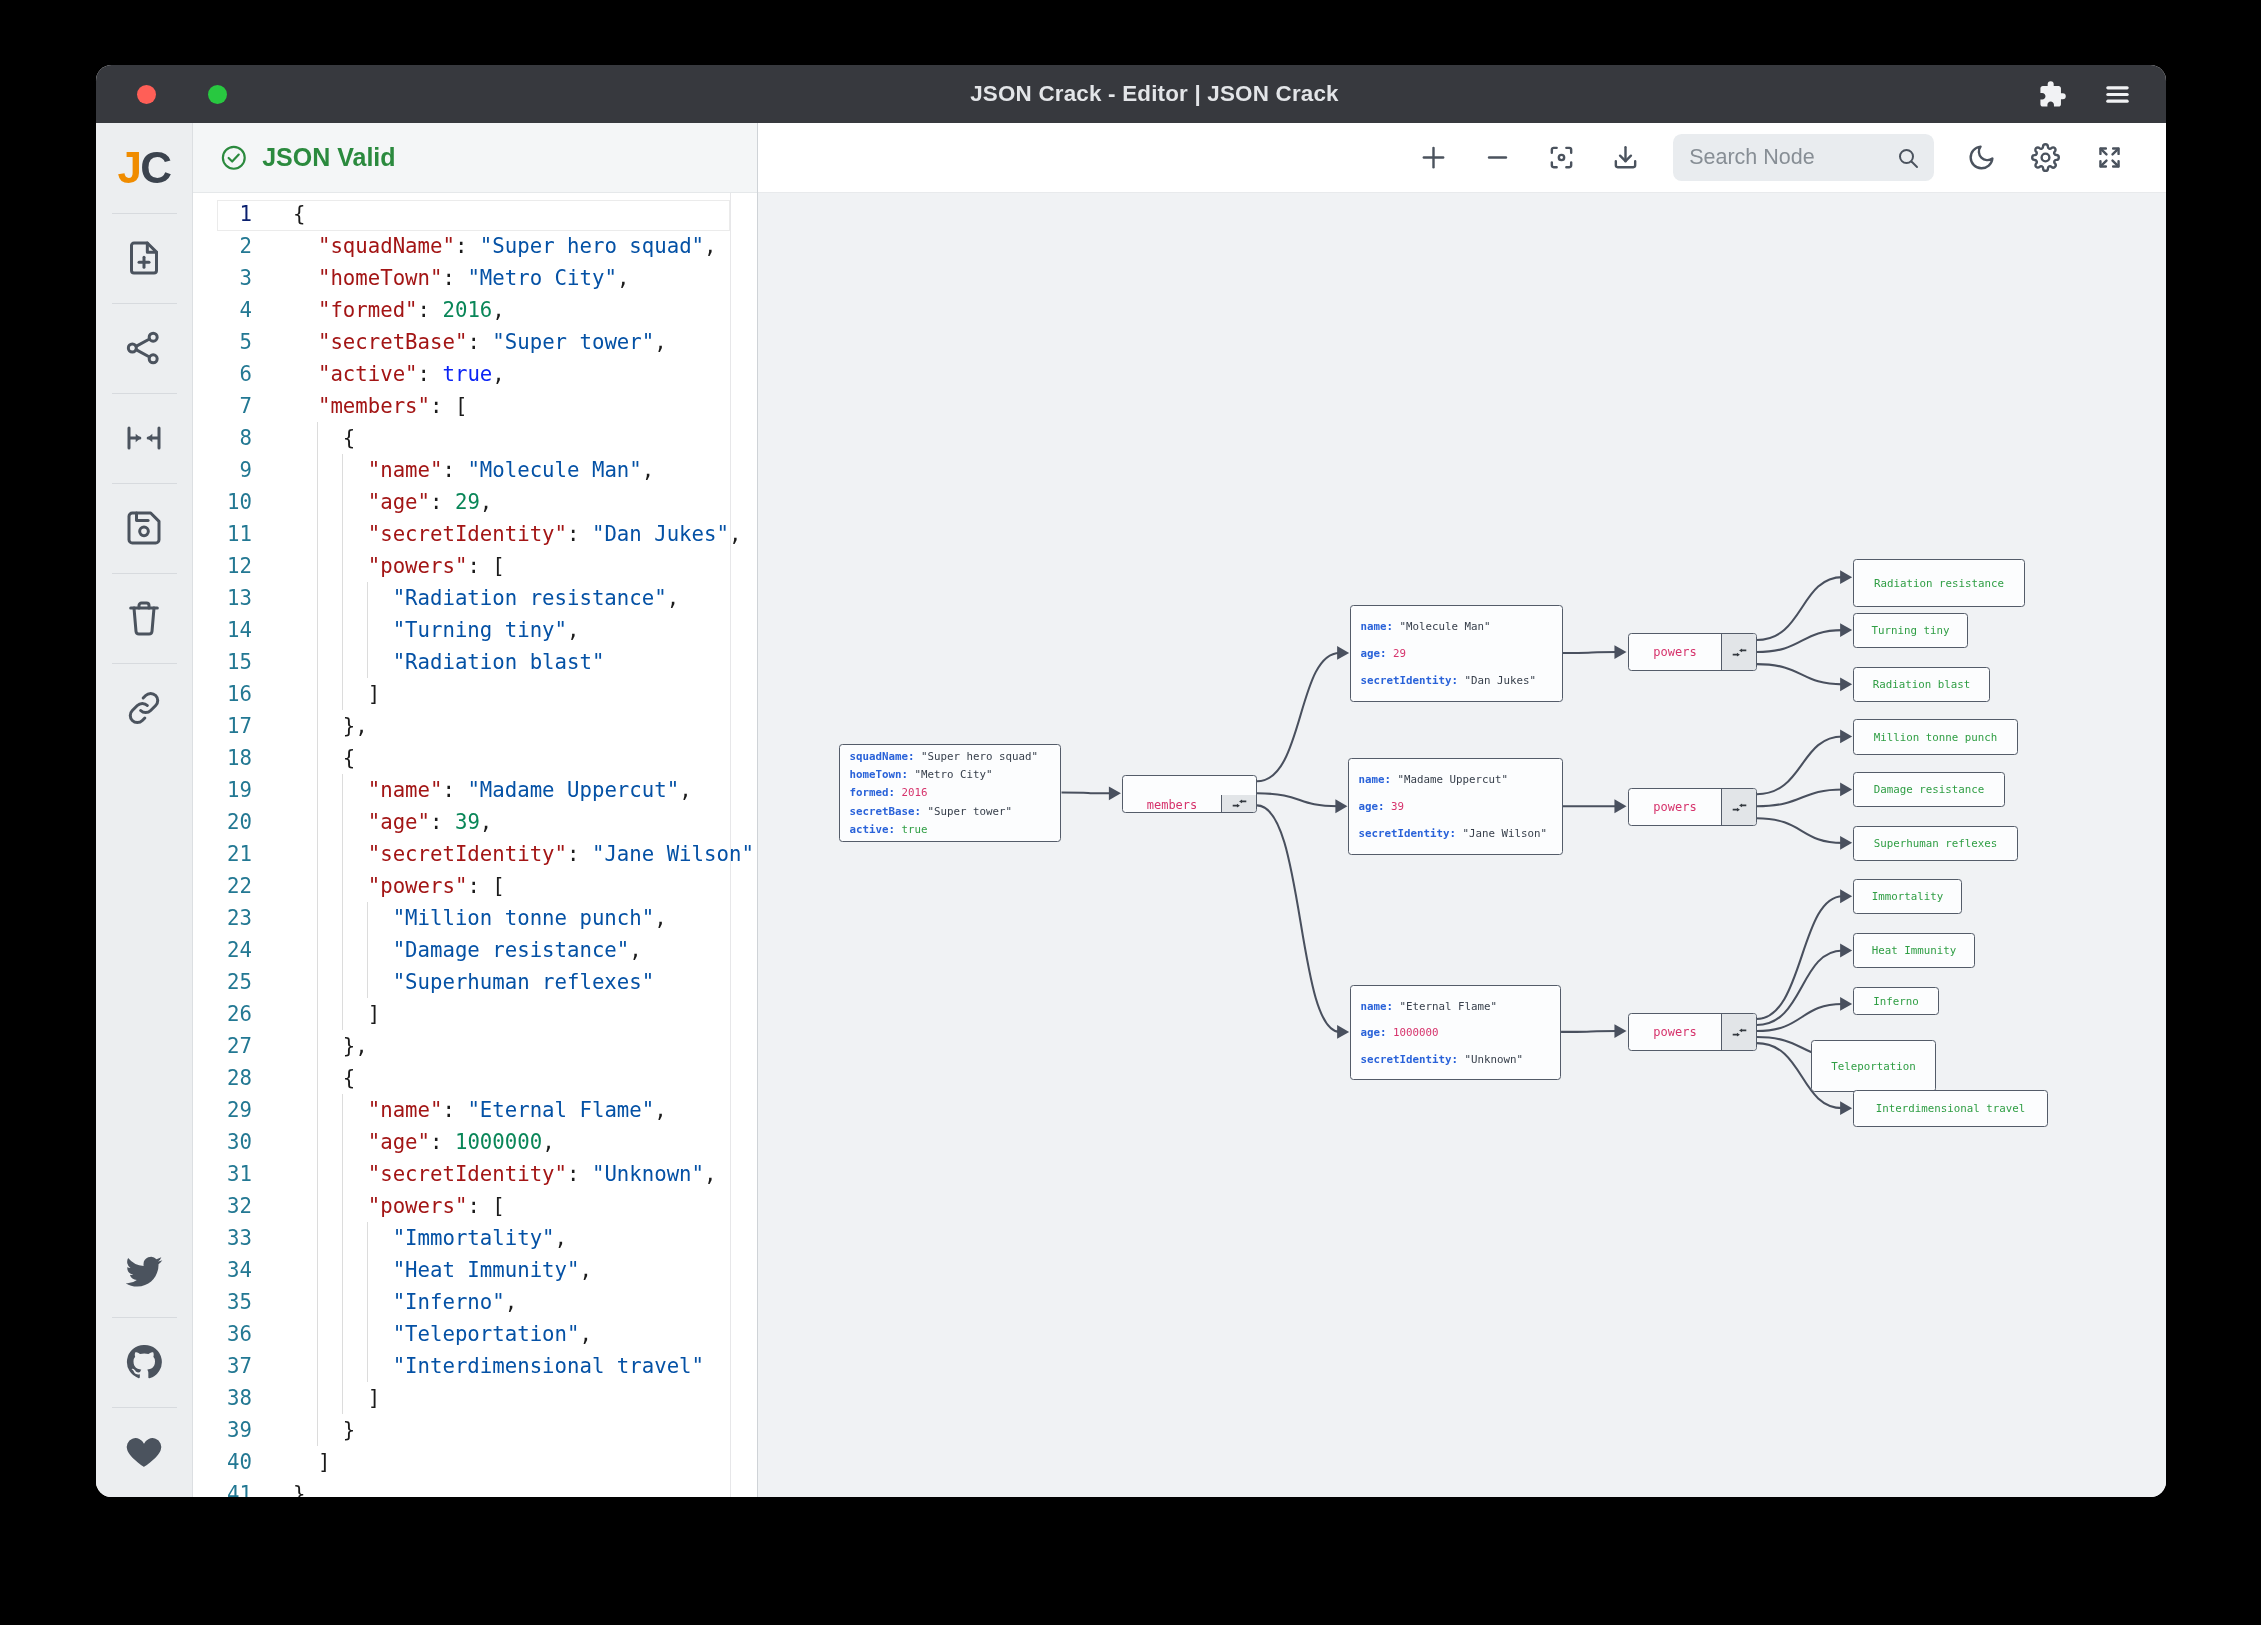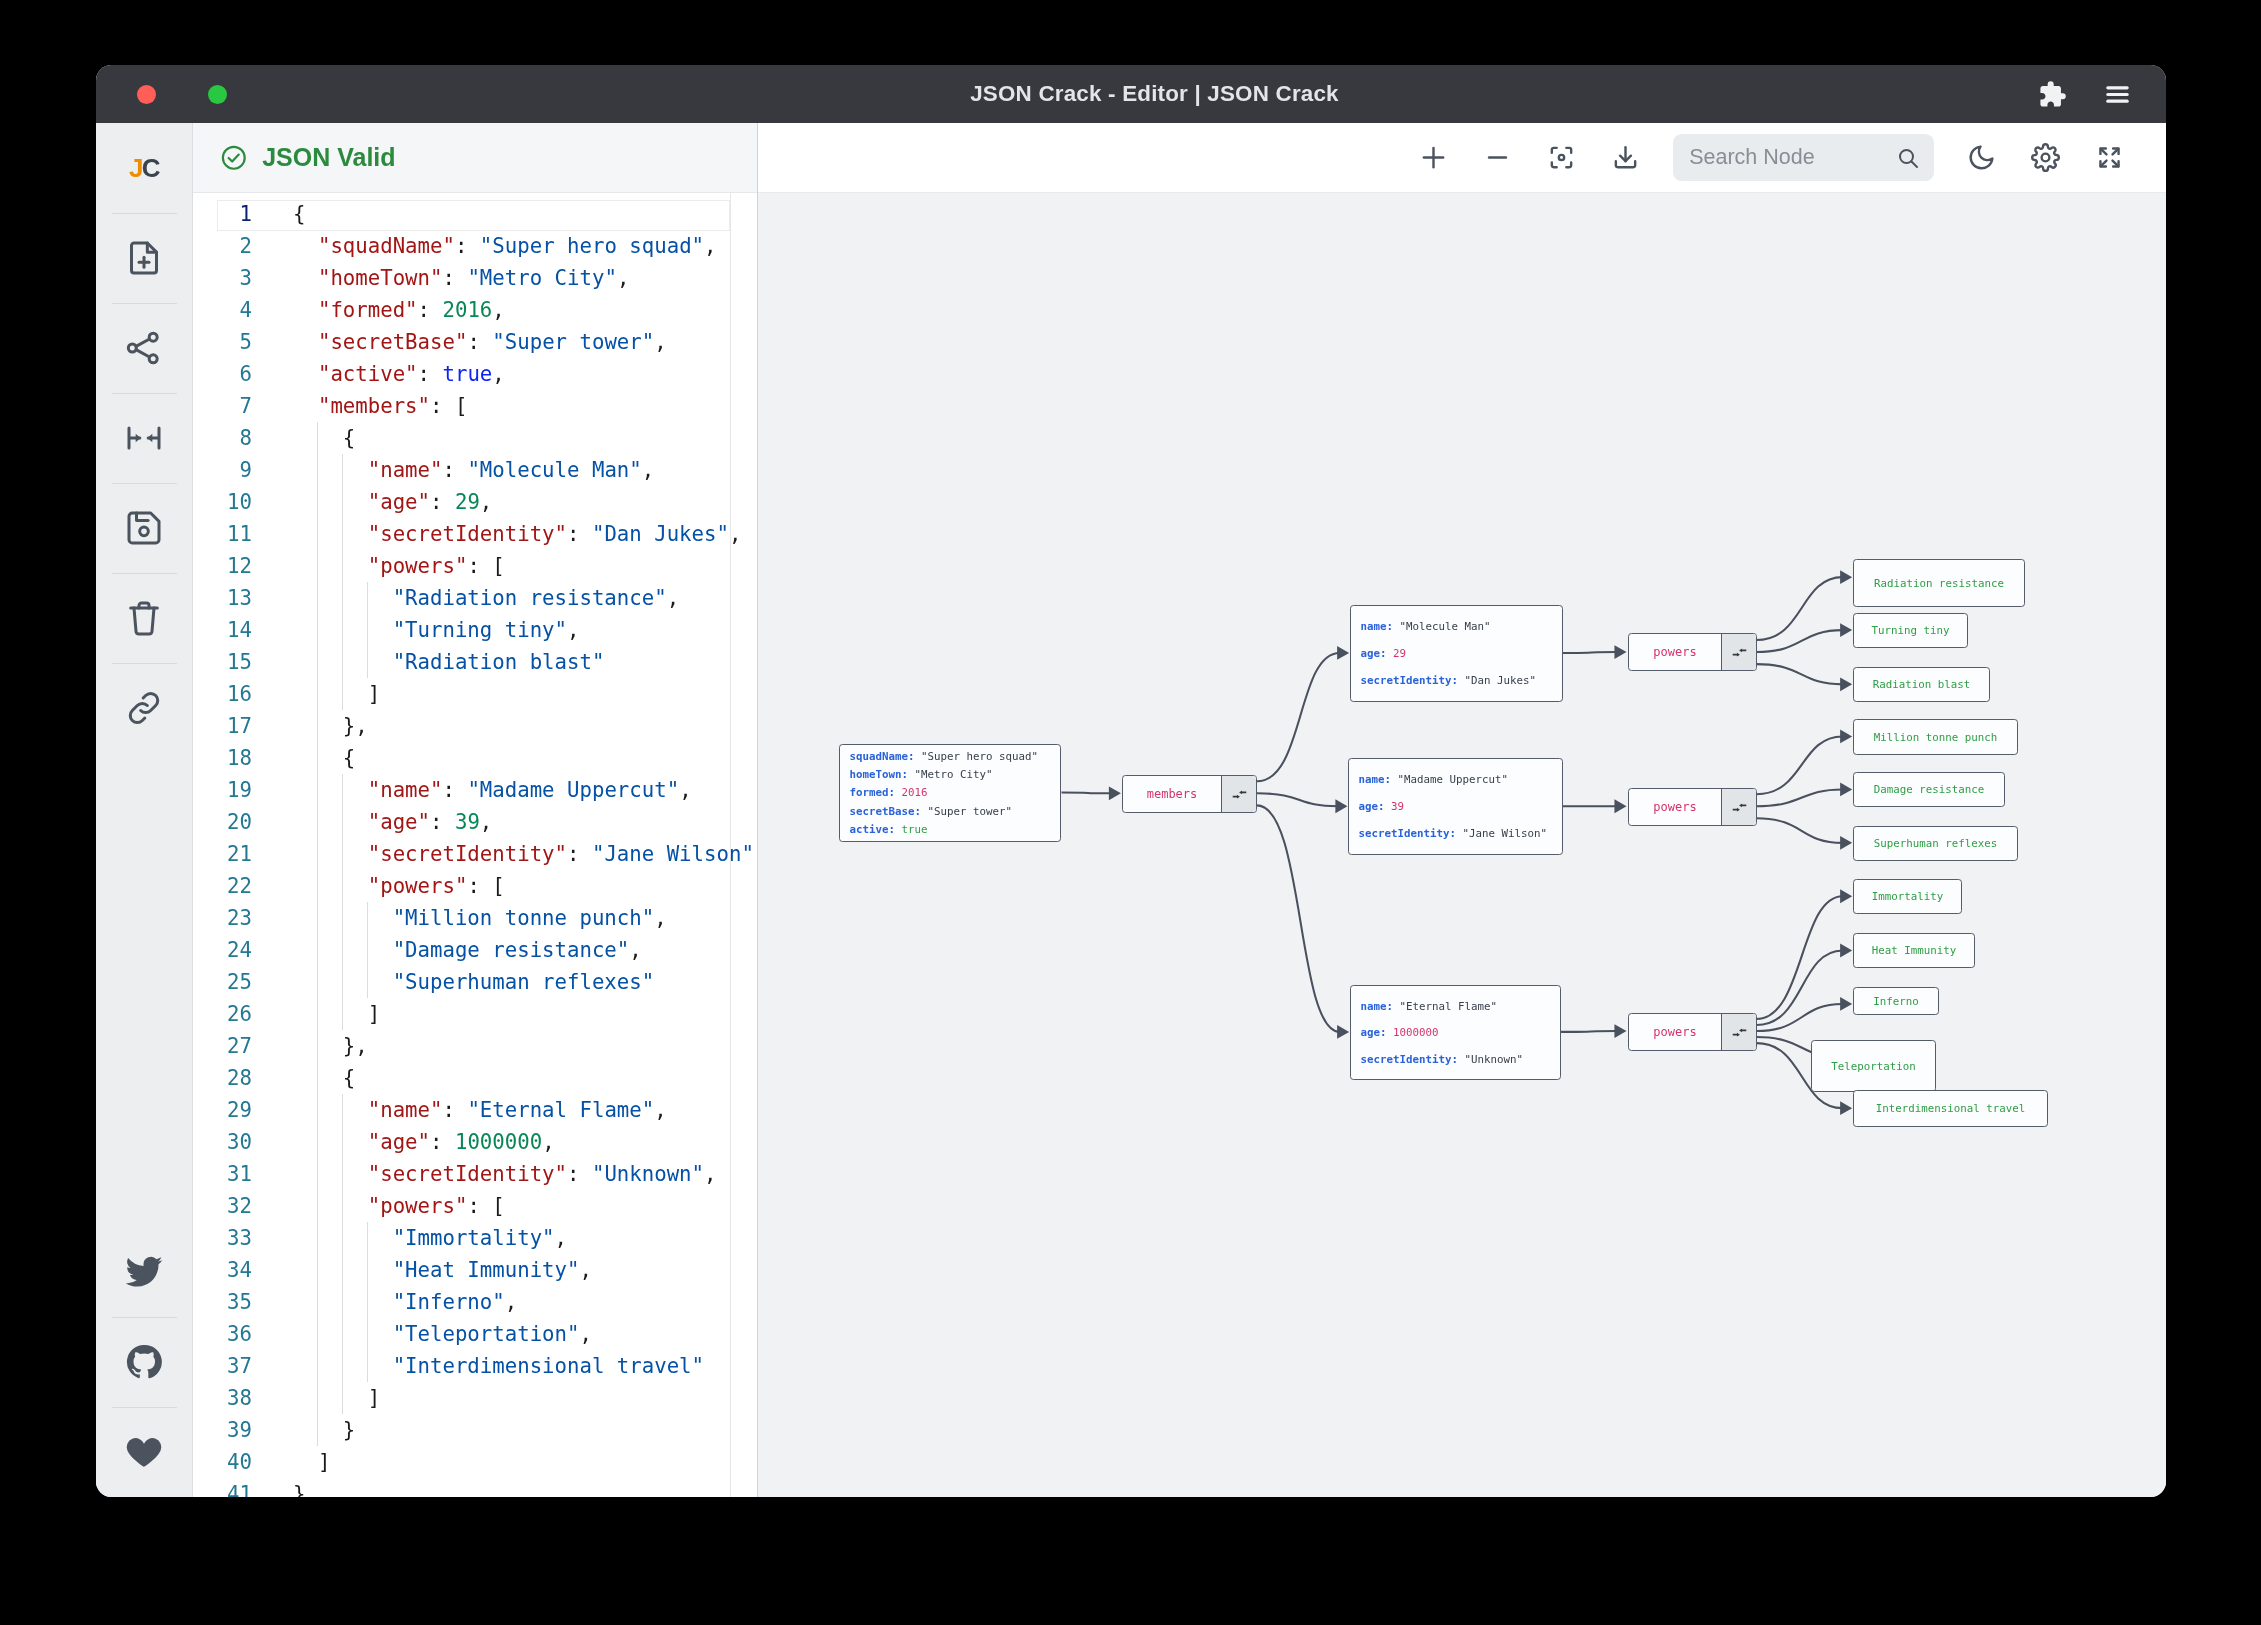--- a/index.html
+++ b/index.html
@@ -12,21 +12,21 @@
   .light.red{background:#ff5f57;}
   .light.green{background:#28c840;}
   .win-title{flex:1;text-align:center;color:#e3e5e8;font-size:22.4px;font-weight:600;letter-spacing:0.2px;}
   .tb-right{position:absolute;right:34px;top:0;height:100%;display:flex;align-items:center;gap:36px;}
   .tb-ic{width:29px;height:29px;display:flex;align-items:center;justify-content:center;}
   
   .content{flex:1;display:flex;min-height:0;}
   .sidebar{width:96px;background:#eceef0;border-right:0.9px solid #dcdfe2;display:flex;flex-direction:column;align-items:center;flex:0 0 auto;}
   .sb-item{width:96px;height:90px;display:flex;align-items:center;justify-content:center;position:relative;}
   .sb-item + .sb-item::before{content:"";position:absolute;top:0;left:15.5px;right:15.5px;height:0.9px;background:#d7dade;}
-  .sb-logo{font-weight:800;font-size:26px;letter-spacing:-1.7px;}
+  .sb-logo{font-weight:800;font-size:44px;letter-spacing:-1.7px;}
   .sb-logo .j{color:#f08c00;}
   .sb-logo .c{color:#3b434e;}
   .sb-spacer{flex:1;}
   .sb-svg{width:40px;height:40px;stroke:#4b535e;fill:none;stroke-width:1.8;stroke-linecap:round;stroke-linejoin:round;}
   .sb-fill{fill:#4b535e;stroke:none;}
   
   .editor-pane{width:564px;flex:0 0 auto;display:flex;flex-direction:column;background:#fff;border-right:0.9px solid #cfd3d7;min-height:0;}
   .editor-header{height:69px;background:#f4f6f7;border-bottom:0.9px solid #e5e8ea;display:flex;align-items:center;padding-left:27px;gap:14.6px;flex:0 0 auto;}
   .valid-text{color:#2b8a3e;font-size:25px;font-weight:600;}
   .editor-body{flex:1;position:relative;overflow:hidden;background:#fff;padding-top:5.2px;font-family:"DejaVu Sans Mono","Liberation Mono",monospace;font-size:20.7px;}
@@ -318,21 +318,21 @@
             <path d="M 1159 987 C 1214 987, 1209 1062.5, 1259 1062.5" fill="none" stroke="#49505e" stroke-width="2.4"></path>
             <polygon points="1256,1054.5 1270,1062.5 1256,1070.5" fill="#49505e"></polygon>
           </svg>
       <div class="gnode object" style="left: 81px; top: 551px; width: 222px; height: 98px;">
             <div class="row"><span class="nk">squadName: </span><span class="nv-s">"Super hero squad"</span></div>
             <div class="row"><span class="nk">homeTown: </span><span class="nv-s">"Metro City"</span></div>
             <div class="row"><span class="nk">formed: </span><span class="nv-n">2016</span></div>
             <div class="row"><span class="nk">secretBase: </span><span class="nv-s">"Super tower"</span></div>
             <div class="row"><span class="nk">active: </span><span class="nv-b">true</span></div>
           </div>
-          <div class="gnode parent" style="left: 364px; top: 582px; width: 135px; height: 38px;">
+          <div class="gnode parent" style="left: 364px; top: 582px; width: 135px; height: 38px; align-items: flex-end;">
             <div class="parent-label">members</div>
             <div class="collapse-btn">
               <svg width="17" height="17" viewBox="0 0 20 20">
                 <g stroke="#343a40" stroke-width="1.8" fill="#343a40">
                   <line x1="2" y1="12.5" x2="8" y2="12.5"></line>
                   <path d="M7 10.2 L10.5 12.5 L7 14.8z" stroke="none"></path>
                   <line x1="18" y1="7.5" x2="12" y2="7.5"></line>
                   <path d="M13 5.2 L9.5 7.5 L13 9.8z" stroke="none"></path>
                 </g>
               </svg>

